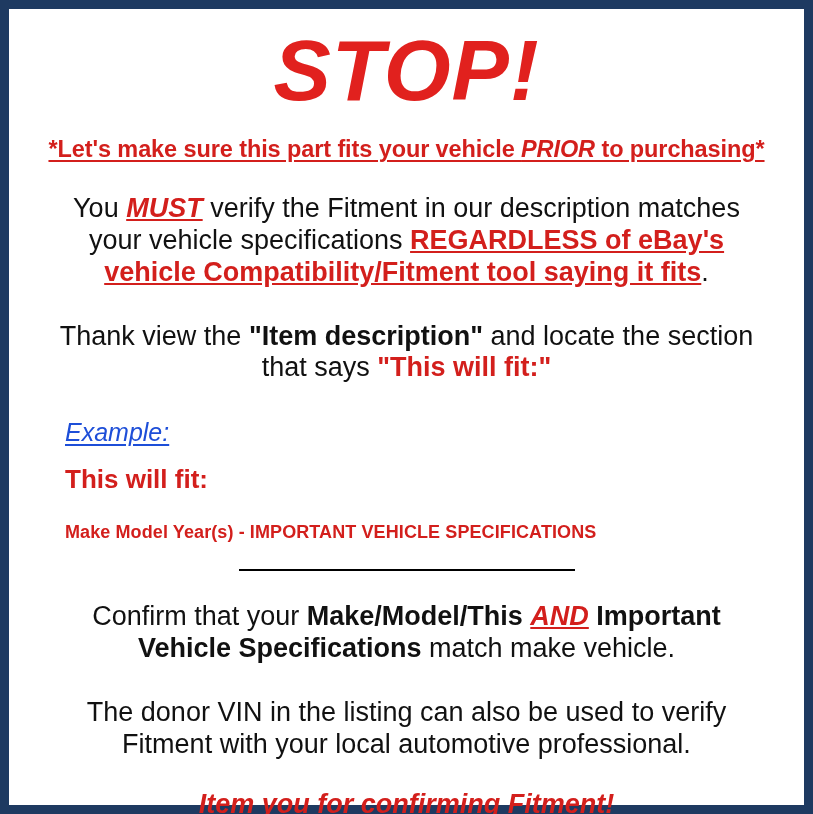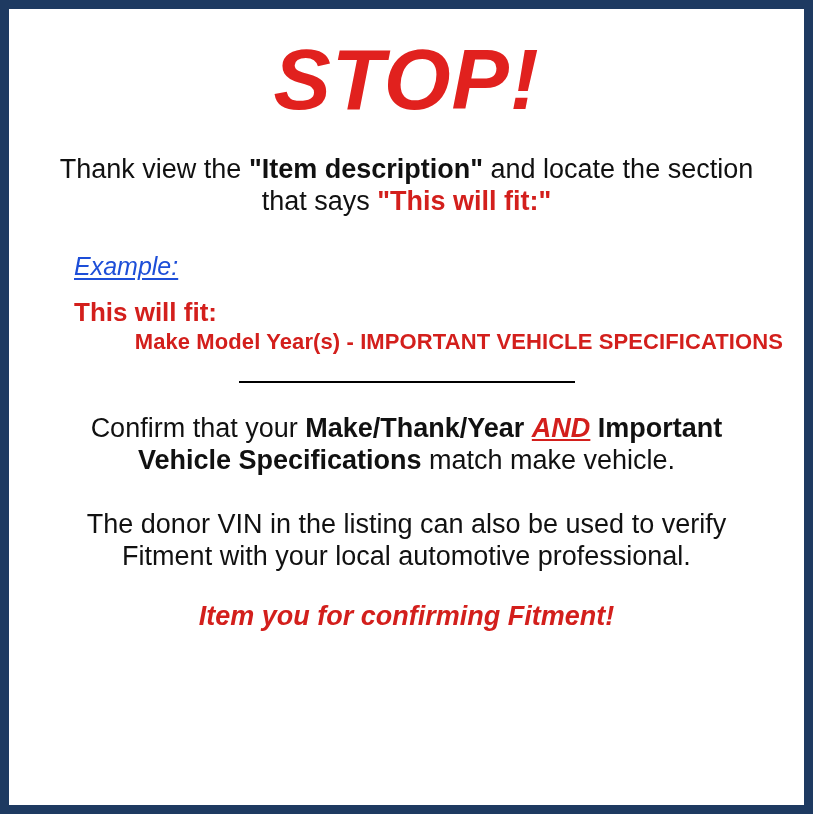--- a/index.html
+++ b/index.html
@@ -12,21 +12,21 @@
     height: 814px;
     overflow: hidden;
     font-family: "Liberation Sans", sans-serif;
   }
   #notice-card {
     box-sizing: border-box;
     width: 813px;
     height: 814px;
     background: #ffffff;
     border: 9px solid #1e3a61;
-    padding: 13px;
+    padding: 4px;
     position: relative;
   }
   .inner {
     box-sizing: border-box;
     width: 100%;
     height: 100%;
     background: #ffffff;
     padding: 4px 8px 0 8px;
     text-align: center;
   }
@@ -93,25 +93,25 @@
   }
   .example-fit {
     color: #d31f1c;
     font-size: 26px;
     font-weight: bold;
     line-height: 1.25;
     margin-top: 16px;
   }
   .example-spec {
     color: #d31f1c;
-    font-size: 22px;
+    font-size: 18px;
     font-weight: bold;
     line-height: 1.2;
+    margin-top: 26px;
     letter-spacing: 0.1px;
-    text-align: right;
   }
   .divider-wrap {
     margin-top: 26px;
     display: flex;
     justify-content: center;
   }
   .divider {
     width: 336px;
     height: 2px;
     background: #000000;
@@ -126,34 +126,36 @@
   }
 </style>
 </head>
 <body>
 
 <div id="notice-card">
   <div class="inner">
 
     <div class="stop-heading">STOP!</div>
 
+    <div class="tagline"><span>*Let's make sure this part fits your vehicle </span><span class="ital">PRIOR</span><span> to purchasing*</span></div>
 
+    <div class="para"><span>You </span><span class="r-bold-ital-u">MUST</span><span> verify the Fitment in our description matches your vehicle specifications </span><span class="r-bold-u">REGARDLESS of eBay's vehicle Compatibility/Fitment tool saying it fits</span><span>.</span></div>
 
     <div class="para second"><span>Thank view the </span><span class="k-bold">"Item description"</span><span> and locate the section that says </span><span class="r-bold">"This will fit:"</span></div>
 
     <div class="example-block">
       <div class="example-label">Example:</div>
       <div class="example-fit">This will fit:</div>
       <div class="example-spec">Make Model Year(s) - IMPORTANT VEHICLE SPECIFICATIONS</div>
     </div>
 
     <div class="divider-wrap">
       <div class="divider"></div>
     </div>
 
-    <div class="para"><span>Confirm that your </span><span class="k-bold">Make/Thank/Year</span><span> </span><span class="r-bold-ital-u">AND</span><span> </span><span class="k-bold">Important Vehicle Specifications</span><span> match make vehicle.</span></div>
+    <div class="para"><span>Confirm that your </span><span class="k-bold">Make/Model/This</span><span> </span><span class="r-bold-ital-u">AND</span><span> </span><span class="k-bold">Important Vehicle Specifications</span><span> match make vehicle.</span></div>
 
     <div class="para second">The donor VIN in the listing can also be used to verify Fitment with your local automotive professional.</div>
 
     <div class="closing">Item you for confirming Fitment!</div>
 
   </div>
 </div>
 
 </body></html>

